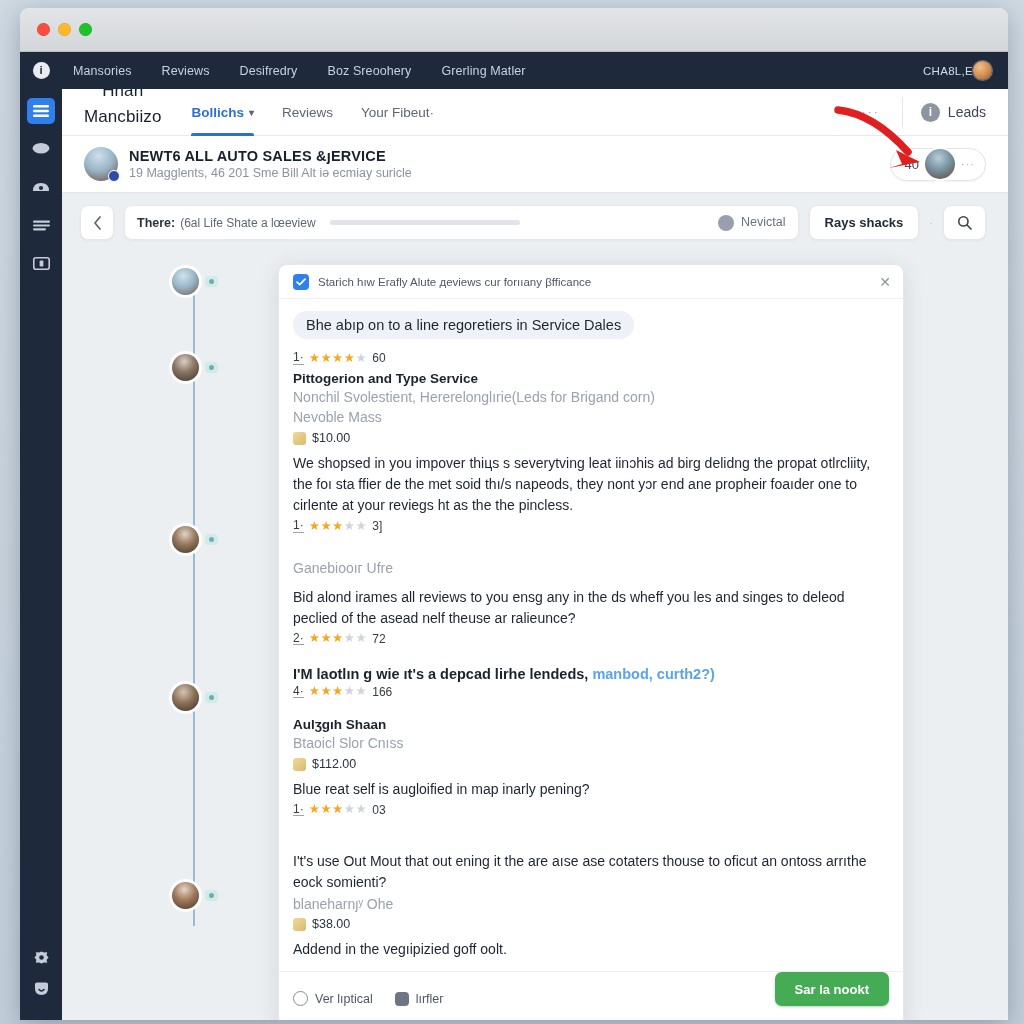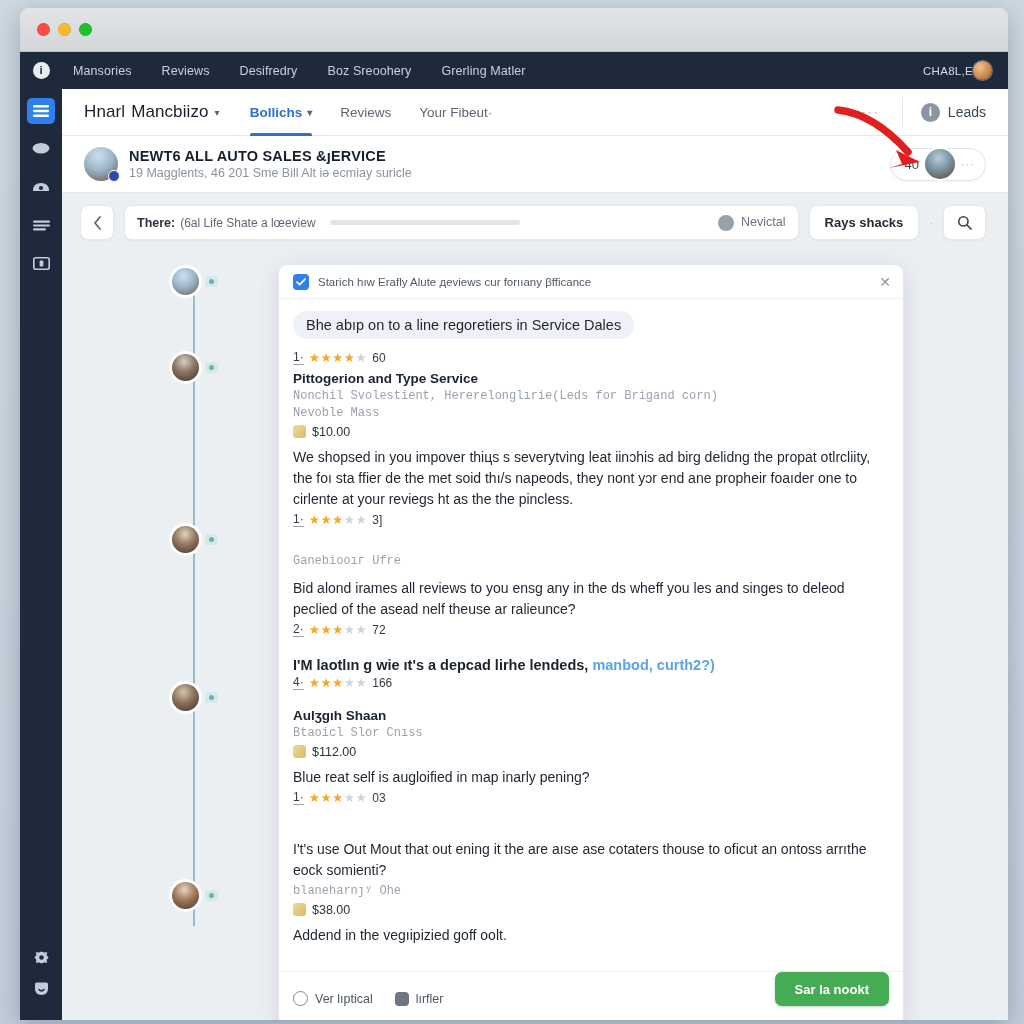--- a/index.html
+++ b/index.html
@@ -104,21 +104,21 @@
   .navrow {
     height: 47px; background: #ffffff;
     display: flex; align-items: center;
     padding-left: 22px;
     border-bottom: 1px solid #e6e9ed;
     position: relative;
   }
   .nav-brand {
     font-size: 17px; color: #17202b; letter-spacing: .1px;
     display: flex; align-items: center; gap: 6px;
-    margin-right: 30px; white-space: nowrap;
+    margin-right: 30px; white-space: nowrap; flex-direction: column;
   }
   .nav-brand .b1 { font-weight: 400; }
   .caret { font-size: 10px; color: #5b6675; }
   .nav-tab {
     font-size: 13.5px; color: #5d6673;
     margin-right: 28px; white-space: nowrap;
     display: flex; align-items: center; gap: 5px;
     height: 47px; line-height: 47px;
     position: relative;
   }
@@ -274,25 +274,25 @@
     margin-bottom: 9px;
   }
   .rating { display: flex; align-items: center; gap: 5px; margin: 3px 0 6px 0; }
   .r-num { font-size: 12px; color: #333c48; border-bottom: 1px solid #9aa3ae; line-height: 1.05; }
   .stars { font-size: 12.5px; letter-spacing: .5px; line-height: 1; }
   .s-on { color: #f5a623; }
   .s-off { color: #cfd4da; }
   .r-cnt { font-size: 12px; color: #333c48; }
 
   .t-bold { font-size: 13.5px; font-weight: bold; color: #1b232e; margin-bottom: 2px; }
-  .t-mute { font-size: 12px; color: #9aa2ad; line-height: 1.42; font-family: Liberation Mono, monospace; }
+  .t-mute { font-size: 14px; color: #9aa2ad; line-height: 1.42; }
   .t-body { font-size: 14px; color: #1d2531; line-height: 1.5; margin: 8px 0 2px 0; }
   .t-h { font-size: 14.5px; font-weight: bold; color: #1b232e; margin-top: 2px; }
   .t-link { color: #5ba4e8; }
-  .price { display: flex; align-items: flex-start; gap: 6px; font-size: 12.5px; color: #2b333e; margin-top: 3px; }
+  .price { display: flex; align-items: flex-end; gap: 6px; font-size: 12.5px; color: #2b333e; margin-top: 3px; }
   .coin {
     width: 13px; height: 13px; border-radius: 3px;
     background: linear-gradient(135deg,#f2d99a,#d9ba6b);
   }
   .mentions { display: flex; align-items: center; gap: 7px; margin-top: 3px; }
   .m-ico {
     width: 12px; height: 12px; border: 1px solid #7fae7f; border-radius: 2px;
     display: flex; flex-direction: column; justify-content: center; gap: 1.5px; padding: 0 2px;
   }
   .m-ico b { display: block; height: 1px; background: #7fae7f; }

